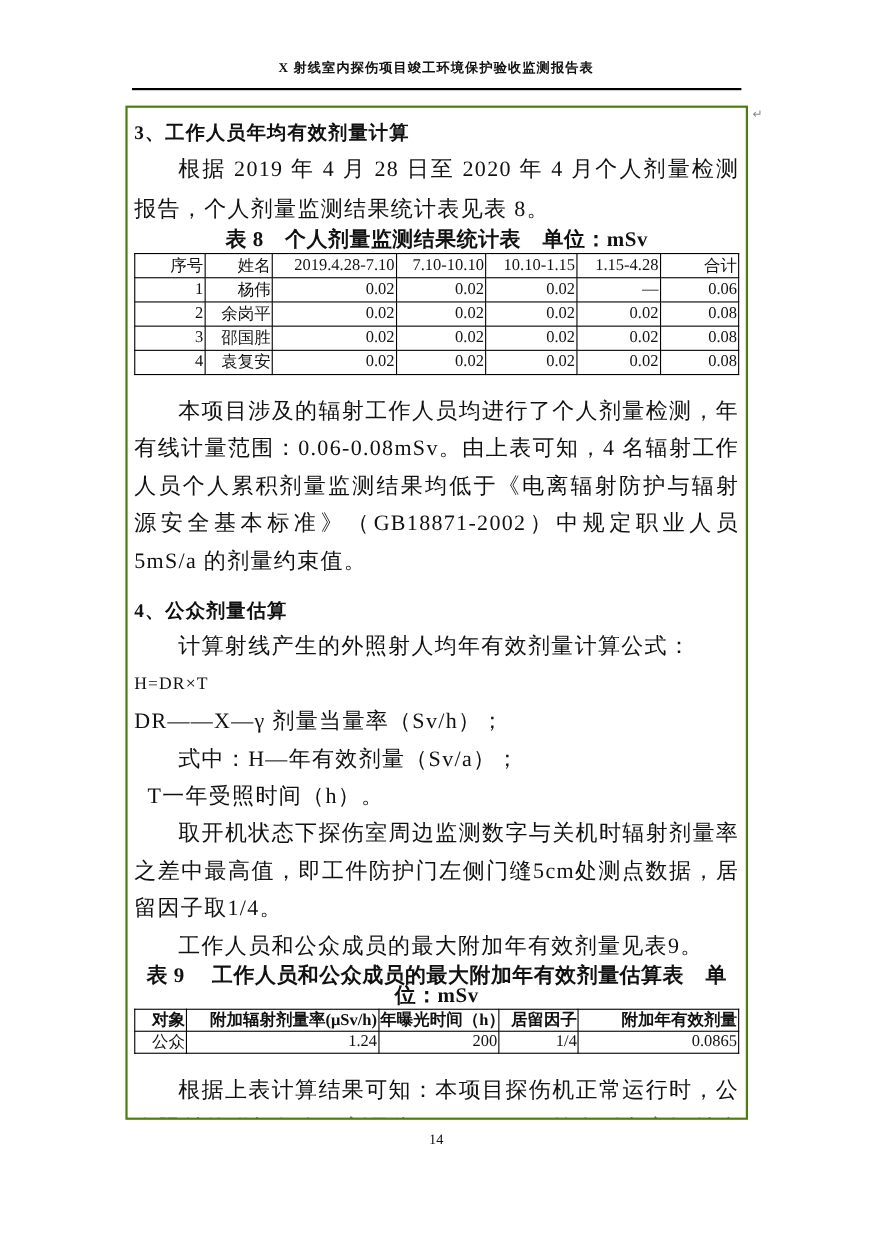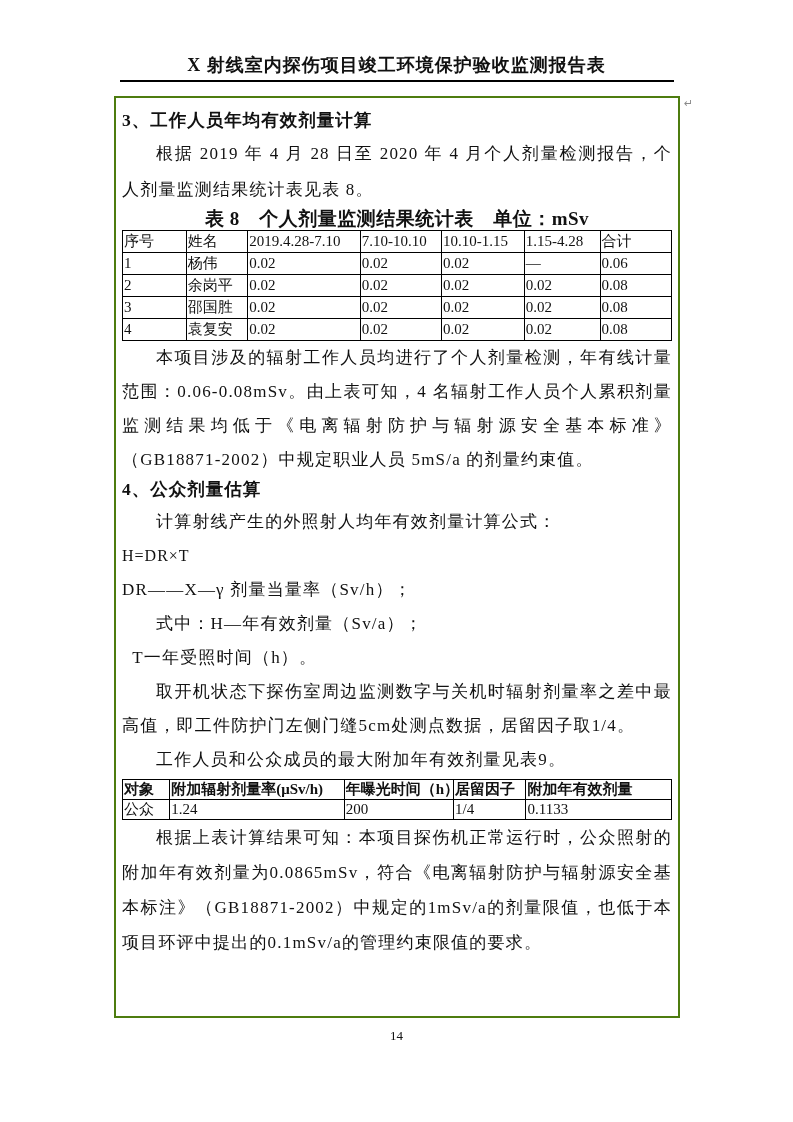--- a/index.html
+++ b/index.html
@@ -7,21 +7,21 @@
     width: 793px; height: 1122px;
     position: relative;
     background: #ffffff;
     font-family: "Liberation Serif", "DejaVu Sans", serif;
     color: #111;
   }
   
   .doc-header-title {
     position: absolute; top: 53px; left: 0; width: 100%;
     text-align: center;
-    font-size: 18px; font-weight: bold;
+    font-size: 12px; font-weight: bold;
     letter-spacing: 1px;
   }
   .header-rule {
     position: absolute; top: 80px; left: 120px; width: 554px;
     border-top: 2px solid #000;
   }
   
   .content-box {
     position: absolute; left: 114px; top: 96px;
     width: 566px; height: 922px;
@@ -29,43 +29,43 @@
     box-sizing: border-box;
     padding: 0 6px;
     overflow: hidden;
   }
   .sec-heading {
     font-size: 17.5px; font-weight: bold;
     margin: 10px 0 0 0; letter-spacing: 1px;
     line-height: 24px;
   }
   .body-p {
-    font-size: 17px; line-height: 36px;
+    font-size: 20px; line-height: 36px;
     margin: 0; text-align: justify;
     letter-spacing: 1.2px;
   }
   .indent { text-indent: 2em; }
   .indent-half { text-indent: 0.6em; }
   .lh34 { line-height: 34px; }
   .lh35 { line-height: 35px; }
   .mt4 { margin-top: 4px; }
-  .mt6 { margin-top: 0; }
+  .mt6 { margin-top: 16px; }
   .tbl-caption {
     text-align: center; font-weight: bold;
     font-size: 19px; line-height: 18px;
     margin: 2px 0 2px 0; letter-spacing: 0.5px;
   }
   .formula-line {
     text-align: left; font-size: 16px; line-height: 34px;
     margin: 0; letter-spacing: 1px;
   }
   table.data-table {
     width: 100%; border-collapse: collapse;
     table-layout: fixed;
-    font-size: 15px; text-align: left;
+    font-size: 15px; text-align: right;
     margin-top: 2px;
     padding-left: 38px;
   }
   table.data-table th, table.data-table td {
     border: 1.5px solid #000;
     height: 21px; padding: 0 1px;
     font-weight: normal;
     overflow: hidden; white-space: nowrap;
   }
   table.t9 th { font-weight: bold; font-size: 15px; }
@@ -162,20 +162,21 @@
 
   <div class="sec-heading mt6">4、公众剂量估算</div>
   <p class="body-p indent mt4 lh34">计算射线产生的外照射人均年有效剂量计算公式：</p>
   <p class="formula-line">H=DR×T</p>
   <p class="body-p lh34">DR——X—γ 剂量当量率（Sv/h）；</p>
   <p class="body-p indent lh34">式中：H—年有效剂量（Sv/a）；</p>
   <p class="body-p indent-half lh34">T一年受照时间（h）。</p>
   <p class="body-p indent lh34">取开机状态下探伤室周边监测数字与关机时辐射剂量率之差中最高值，即工件防护门左侧门缝5cm处测点数据，居留因子取1/4。</p>
   <p class="body-p indent lh34">工作人员和公众成员的最大附加年有效剂量见表9。</p>
 
+  <div class="tbl-caption">表 9　 工作人员和公众成员的最大附加年有效剂量估算表　单位：mSv</div>
 
   <table class="data-table t9">
     <colgroup>
       <col style="width:8.6%">
         <col style="width:31.8%">
         <col style="width:19.9%">
       <col style="width:13.2%">
         <col style="width:26.5%">
     </colgroup>
     <tbody>
@@ -184,21 +185,21 @@
       <th>附加辐射剂量率(μSv/h)</th>
       <th>年曝光时间（h）</th>
       <th>居留因子</th>
       <th class="row-end"><span>附加年有效剂量</span></th>
     </tr>
     <tr>
       <td>公众</td>
       <td>1.24</td>
       <td>200</td>
       <td>1/4</td>
-      <td class="row-end"><span>0.1133</span></td>
+      <td class="row-end"><span>0.0865</span></td>
     </tr>
   </tbody>
     </table>
 
   <p class="body-p indent mt6 lh35">根据上表计算结果可知：本项目探伤机正常运行时，公众照射的附加年有效剂量为0.0865mSv，符合《电离辐射防护与辐射源安全基本标注》（GB18871-2002）中规定的1mSv/a的剂量限值，也低于本项目环评中提出的0.1mSv/a的管理约束限值的要求。</p>
 
 </div>
 
 <div class="page-number">14</div>
 

